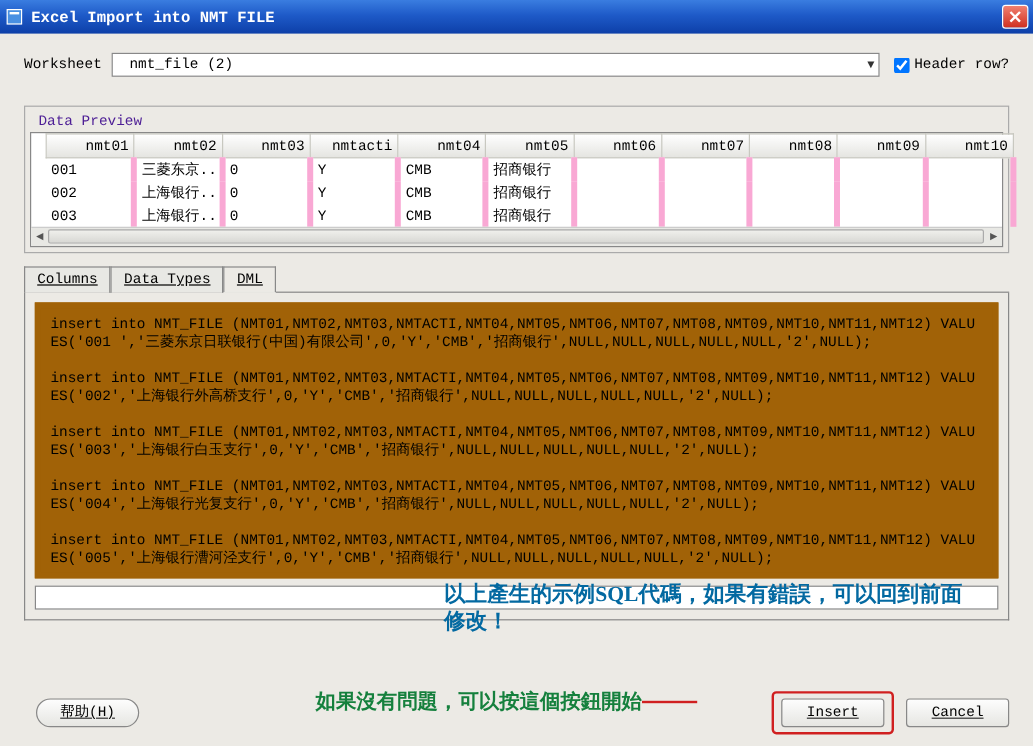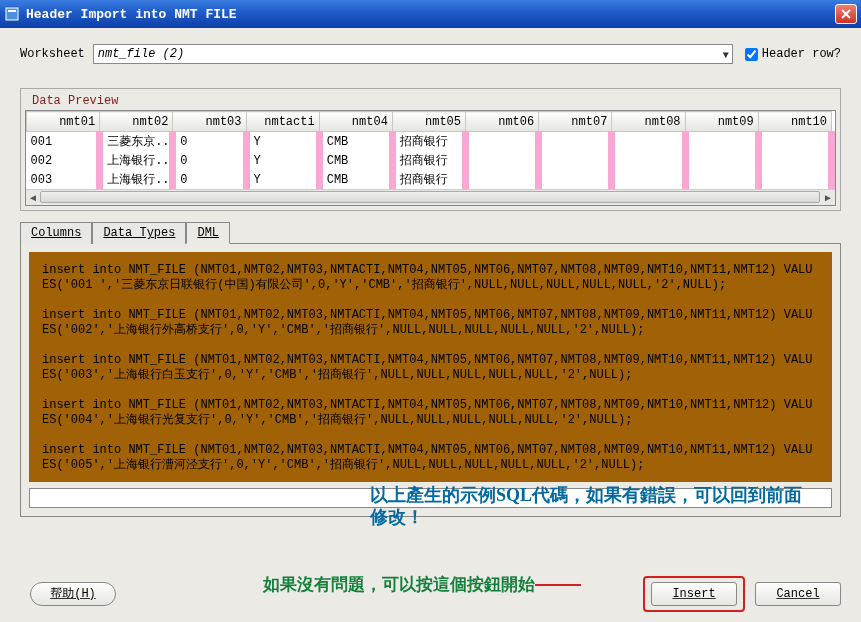--- a/index.html
+++ b/index.html
@@ -36,64 +36,63 @@
   cursor: pointer;
 }
 .content { padding: 16px 20px 8px 20px; }
 .row-top { display: flex; align-items: center; margin-bottom: 24px; font-family: "Courier New", monospace; font-size: 12px; }
 .row-top label { margin-right: 8px; }
 .worksheet-select {
   flex: 1;
   height: 20px;
   border: 1px solid #888;
   background: #fff;
-  padding: 0 18px 0 4px;
+  padding: 0 18px 0 14px;
   position: relative;
   font-family: "Courier New", monospace;
   font-size: 12px;
   line-height: 18px;
-  font-style: italic;
 }
 .worksheet-select::after {
   content: "▼";
   position: absolute;
   right: 3px;
   top: 2px;
   font-size: 10px;
   color: #333;
 }
 .header-row-wrap { margin-left: 12px; display: flex; align-items: center; }
 .header-row-wrap input { margin-right: 4px; }
 
 .fieldset {
   border: 1px solid #aaa;
   padding: 4px;
   margin-bottom: 10px;
 }
 .fieldset .legend {
-  color: #7f1d1d;
+  color: #4c1d95;
   font-family: "Courier New", monospace;
   font-size: 12px;
   margin: -12px 0 2px 4px;
   background: #eceae5;
   display: inline-block;
   padding: 0 3px;
 }
 .table-wrap { border: 1px solid #888; background: #fff; position: relative; }
-table { border-collapse: collapse; width: 100%; table-layout: fixed; font-family: "Courier New", monospace; font-size: 12px; }
+table { border-collapse: collapse; width: 100%; table-layout: fixed; font-family: "Courier New", monospace; font-size: 12px; margin-left: 12px; }
 th {
   background: linear-gradient(to bottom, #fefefe, #e4e4e0);
   border: 1px solid #c8c8c0;
   padding: 2px 4px;
   font-weight: normal;
   text-align: right;
   height: 20px;
 }
 td {
-  border-right: 7px solid #f9a8d4;
+  border-right: 5px solid #f9a8d4;
   padding: 1px 4px;
   height: 16px;
   white-space: nowrap;
   overflow: hidden;
 }
 .hscroll {
   height: 16px;
   background: #e8e8e4;
   border-top: 1px solid #ccc;
   position: relative;
@@ -209,21 +208,21 @@
 </head>
 <body>
 
 <div class="titlebar">
   <span class="icon">
     <svg width="14" height="14" viewBox="0 0 14 14">
         <rect x="1" y="1" width="12" height="12" fill="#4a90e2" stroke="#fff"></rect>
         <rect x="3" y="3" width="8" height="2" fill="#fff"></rect>
       </svg>
   </span>
-  <span class="title">Header Import into NMT FILE</span>
+  <span class="title">Excel Import into NMT FILE</span>
   <div class="close-btn">
     <svg width="10" height="10" viewBox="0 0 10 10">
         <path d="M1 1 L9 9 M9 1 L1 9" stroke="#fff" stroke-width="2"></path>
       </svg>
   </div>
 </div>
 
 <div class="content">
   <div class="row-top">
     <label>Worksheet</label>

